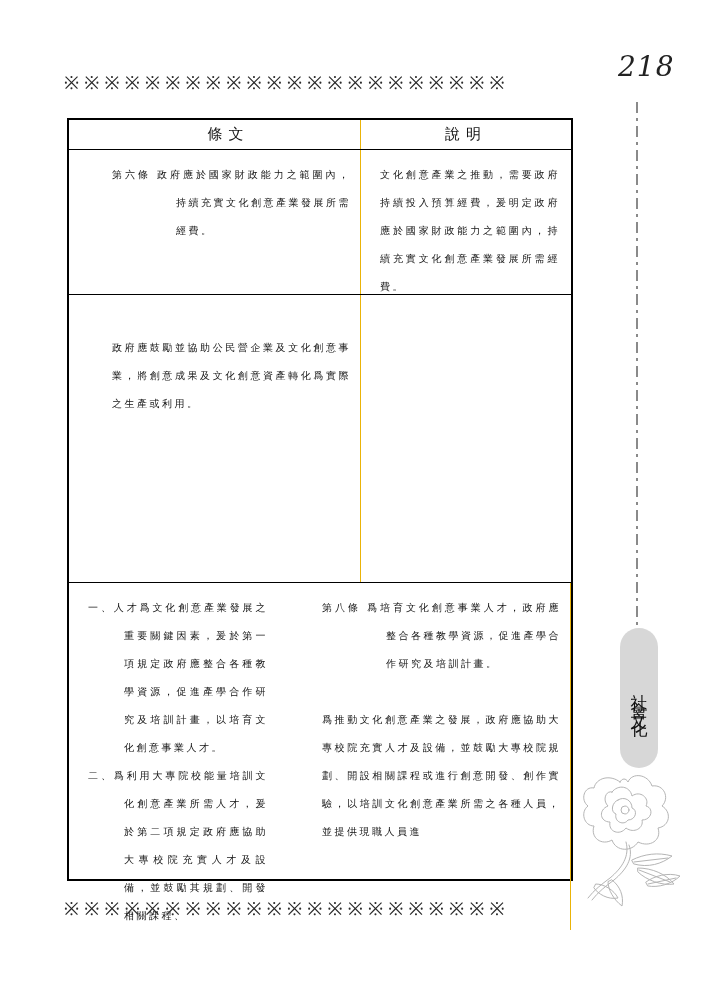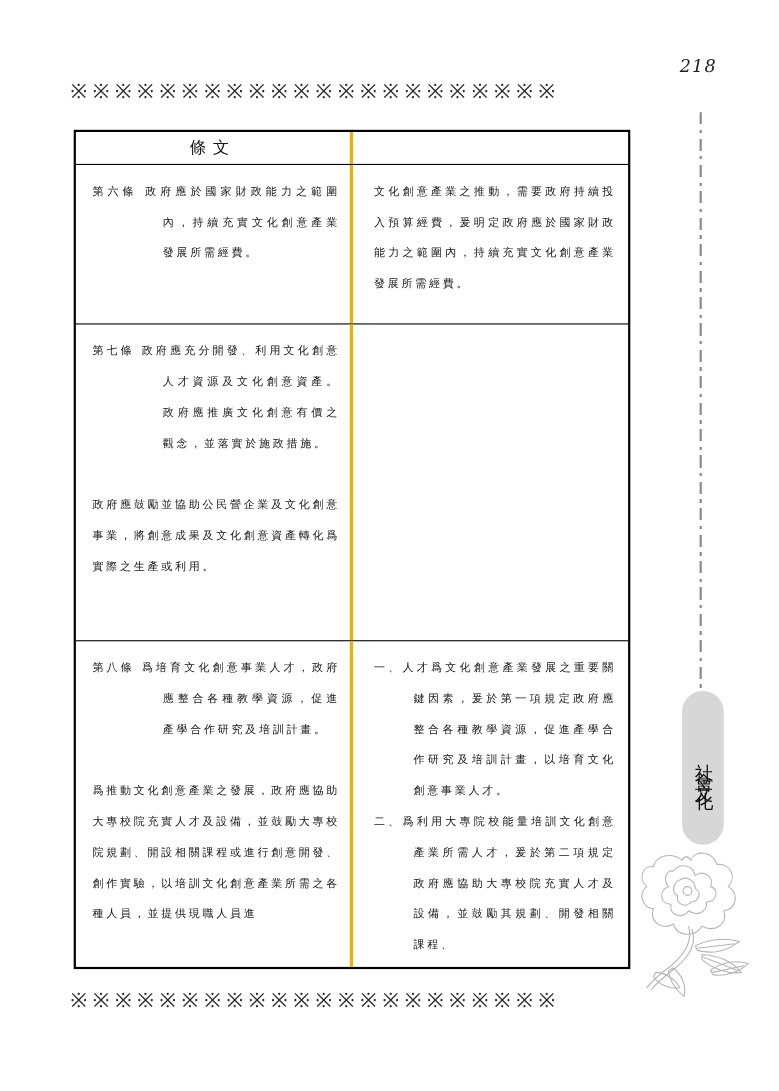--- a/index.html
+++ b/index.html
@@ -3,21 +3,21 @@
 <meta charset="utf-8">
 <style>
   html,body{margin:0;padding:0;}
   body{
     width:708px;height:992px;position:relative;background:#ffffff;
     font-family:"DejaVu Serif","Liberation Serif",serif;color:#151515;
     overflow:hidden;
   }
   .pagenum{
     position:absolute;left:618px;top:50px;width:60px;
-    font-size:16px;font-style:italic;letter-spacing:1px;color:#222;
+    font-size:28px;font-style:italic;letter-spacing:1px;color:#222;
   }
   .deco-border{
     position:absolute;left:64px;width:520px;height:26px;
     font-size:18px;letter-spacing:5.2px;color:#2a2a2a;white-space:nowrap;overflow:hidden;
   }
   .deco-top{top:70px;}
   .deco-bottom{top:896px;}
   .dashline{
     position:absolute;left:636px;top:102px;width:2px;height:524px;
     background:repeating-linear-gradient(to bottom,
@@ -35,21 +35,21 @@
   .flower{position:absolute;left:582px;top:770px;}
 
   .lawtable{
     position:absolute;left:67px;top:118px;width:506px;height:763px;
     border:2px solid #000;box-sizing:border-box;
     display:flex;flex-direction:column;
   }
   .trow{display:flex;flex:0 0 auto;}
   .trow + .trow{border-top:1px solid #000;}
   .td{box-sizing:border-box;}
-  .td.coll{width:252px;border-right:3px solid #eab308;flex:0 0 auto;}
+  .td.coll{width:292px;border-right:1px solid #eab308;flex:0 0 auto;padding-left:28px;}
   .td.colr{flex:1 1 auto;}
   .thead{height:29px;}
   .thead .td{
     display:flex;align-items:center;justify-content:center;
     font-size:15px;letter-spacing:6px;
   }
   .r1{height:144px;}
   .r2{height:287px;}
   .r3{flex:1 1 auto;}
   .cellbody{padding:11px 9px 0 15px;}
@@ -89,54 +89,54 @@
     <path d="M30 110 C38 116 42 126 40 136 C32 130 26 120 26 112 Z"></path>
     <path d="M14 114 C22 114 32 120 36 128 C26 130 16 124 12 118 Z"></path>
     <path d="M52 92 L86 88 M57 100 L88 112 M66 114 L94 108"></path>
   </g>
 </svg>
 
 <div class="lawtable">
 
   <div class="trow thead">
     <div class="td coll">條文</div>
+    <div class="td colr">說明</div>
   </div>
 
   <div class="trow r1">
     <div class="td coll">
       <div class="cellbody">
         <p class="hang">第六條 政府應於國家財政能力之範圍內，持續充實文化創意產業發展所需經費。</p>
       </div>
     </div>
     <div class="td colr">
       <div class="cellbody">
         <p>文化創意產業之推動，需要政府持續投入預算經費，爰明定政府應於國家財政能力之範圍內，持續充實文化創意產業發展所需經費。</p>
       </div>
     </div>
   </div>
 
   <div class="trow r2">
     <div class="td coll">
       <div class="cellbody">
-        <p class="hang">第七條 政府應充分開發、利用文化創意人才資源及文化創意資產。政府應推廣文化創意有價之觀念，並落實於施政措施。</p>
         <p class="gap">政府應鼓勵並協助公民營企業及文化創意事業，將創意成果及文化創意資產轉化爲實際之生產或利用。</p>
       </div>
     </div>
   </div>
 
   <div class="trow r3">
+    <div class="td colr">
+      <div class="cellbody">
+        <p class="listitem">一、人才爲文化創意產業發展之重要關鍵因素，爰於第一項規定政府應整合各種教學資源，促進產學合作研究及培訓計畫，以培育文化創意事業人才。</p>
+        <p class="listitem">二、爲利用大專院校能量培訓文化創意產業所需人才，爰於第二項規定政府應協助大專校院充實人才及設備，並鼓勵其規劃、開發相關課程、</p>
+      </div>
+    </div>
     <div class="td coll">
       <div class="cellbody">
         <p class="hang">第八條 爲培育文化創意事業人才，政府應整合各種教學資源，促進產學合作研究及培訓計畫。</p>
         <p class="gap">爲推動文化創意產業之發展，政府應協助大專校院充實人才及設備，並鼓勵大專校院規劃、開設相關課程或進行創意開發、創作實驗，以培訓文化創意產業所需之各種人員，並提供現職人員進</p>
-      </div>
-    </div>
-    <div class="td colr">
-      <div class="cellbody">
-        <p class="listitem">一、人才爲文化創意產業發展之重要關鍵因素，爰於第一項規定政府應整合各種教學資源，促進產學合作研究及培訓計畫，以培育文化創意事業人才。</p>
-        <p class="listitem">二、爲利用大專院校能量培訓文化創意產業所需人才，爰於第二項規定政府應協助大專校院充實人才及設備，並鼓勵其規劃、開發相關課程、</p>
       </div>
     </div>
   </div>
 
 </div>
 
 <div class="deco-border deco-bottom">※※※※※※※※※※※※※※※※※※※※※※</div>
 
 </body></html>

